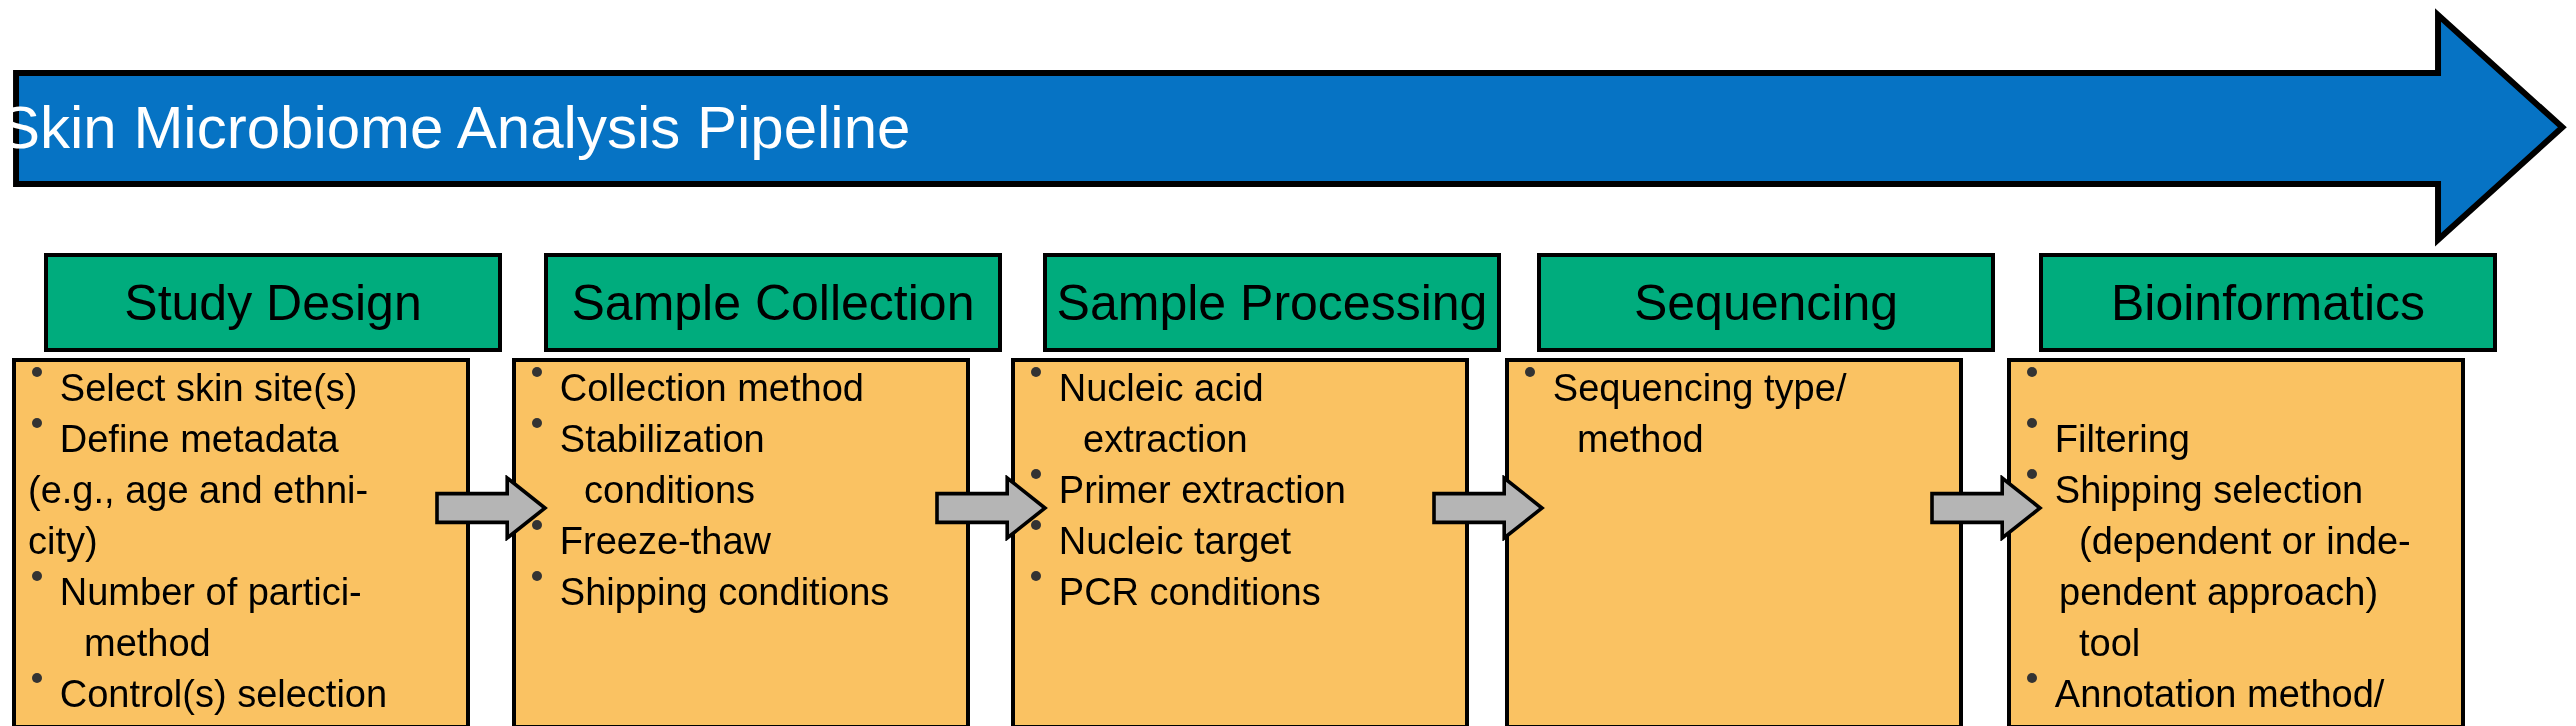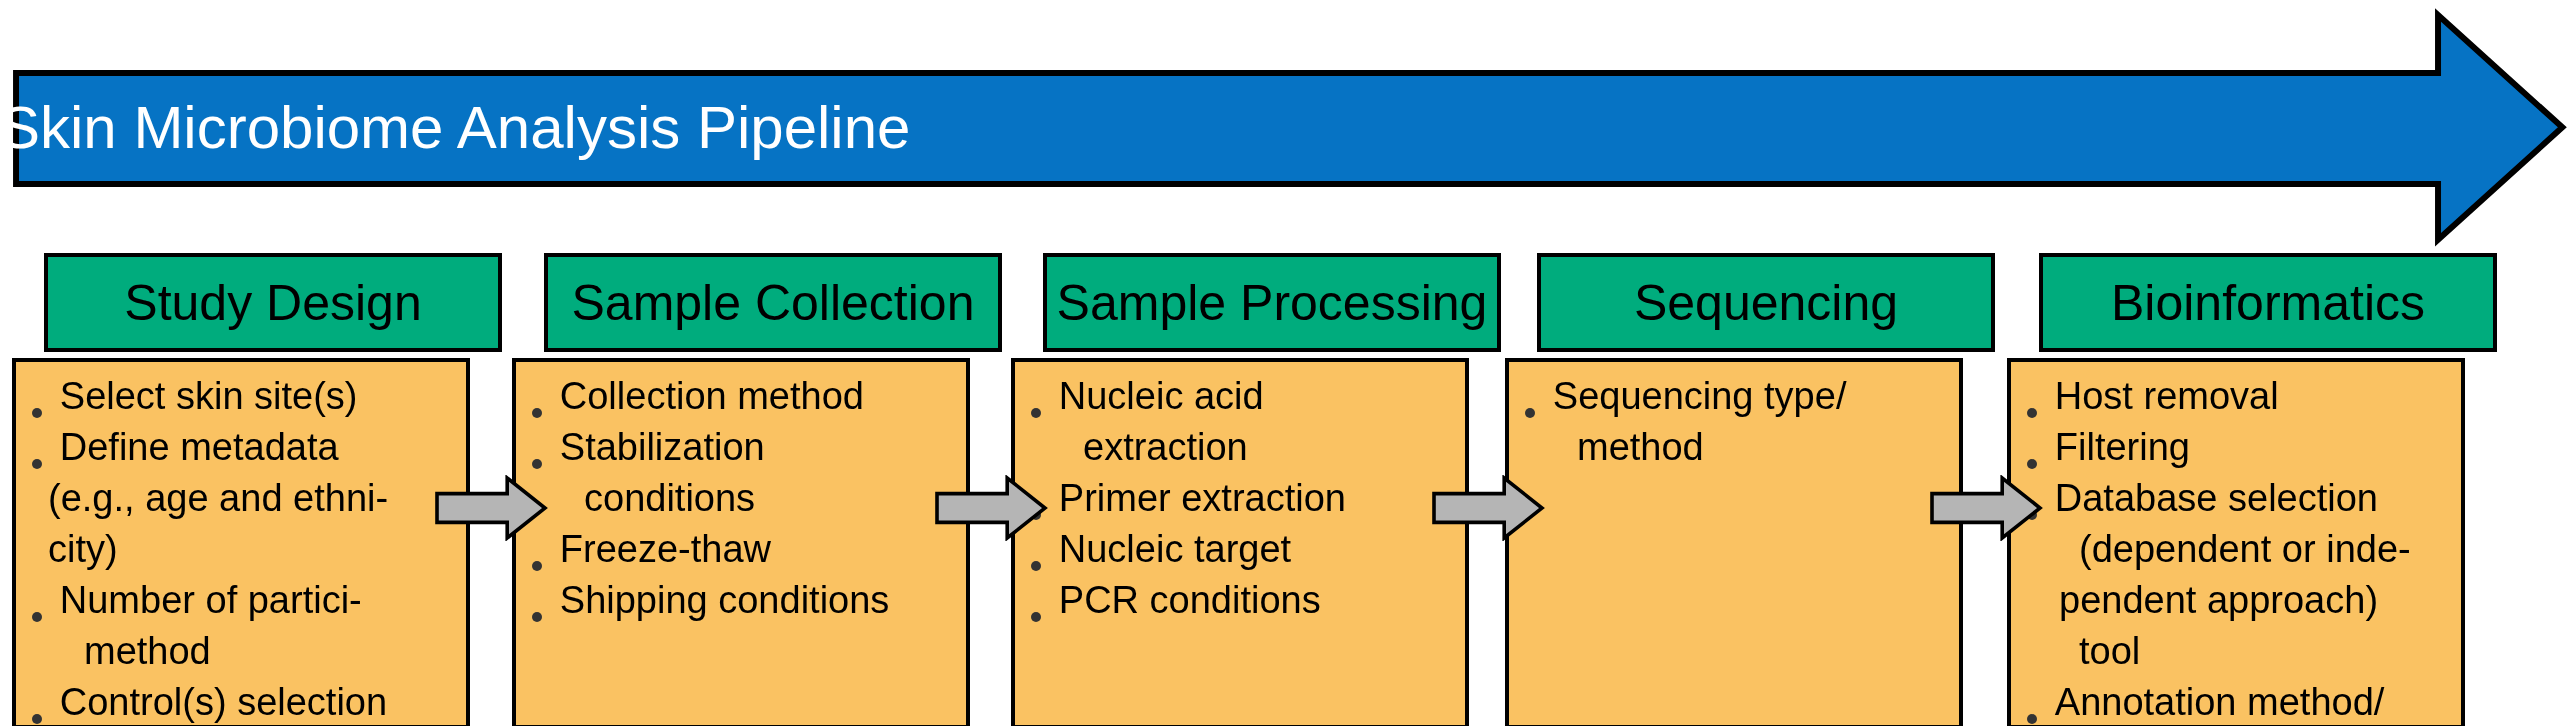--- a/index.html
+++ b/index.html
@@ -37,28 +37,28 @@
     font-size:50px;color:#000;white-space:nowrap;
   }
   .stage-body{
     position:absolute;left:0;top:105px;width:450px;height:358px;
     background:var(--orange,#FAC262);
     border:4.2px solid var(--black,#000);
     padding-top:4.8px;
     box-sizing:content-box;
     font-size:38px;color:#000;
   }
-  .line{display:flex;align-items:flex-end;height:51px;white-space:nowrap;}
+  .line{display:flex;align-items:flex-start;height:51px;white-space:nowrap;}
   .line .dot{
     flex:0 0 10.2px;width:10.2px;height:10.2px;border-radius:50%;
     background:#333333;margin-right:18px;
   }
   .line.b{padding-left:15.6px;}
   .line.t{padding-left:68px;}
-  .line.o{padding-left:32px;}
+  .line.o{padding-left:12px;}
   .line.d{padding-left:48px;}
   .connector{position:absolute;width:114px;height:66px;}
   .connector polygon{
     fill:var(--gray,#B5B5B5);
     stroke:var(--black,#000);
     stroke-width:6;
     stroke-linejoin:miter;
   }
 </style>
 </head>
@@ -171,29 +171,28 @@
           </div>
         </div>
       </div>
       <div class="stage" style="left: 2007px;">
         <div class="stage-header">
           <span>Bioinformatics</span>
         </div>
         <div class="stage-body">
           <div class="line b">
             <span class="dot" style="background: rgb(51, 51, 51);"></span>
-            <span class="txt">Host removal</span>
           </div>
           <div class="line b">
             <span class="dot" style="background: rgb(51, 51, 51);"></span>
             <span class="txt">Filtering</span>
           </div>
           <div class="line b">
             <span class="dot" style="background: rgb(51, 51, 51);"></span>
-            <span class="txt">Database selection</span>
+            <span class="txt">Shipping selection</span>
           </div>
           <div class="line t">
             <span class="txt">(dependent or inde-</span>
           </div>
           <div class="line d">
             <span class="txt">pendent approach)</span>
           </div>
           <div class="line t">
             <span class="txt">tool</span>
           </div>

